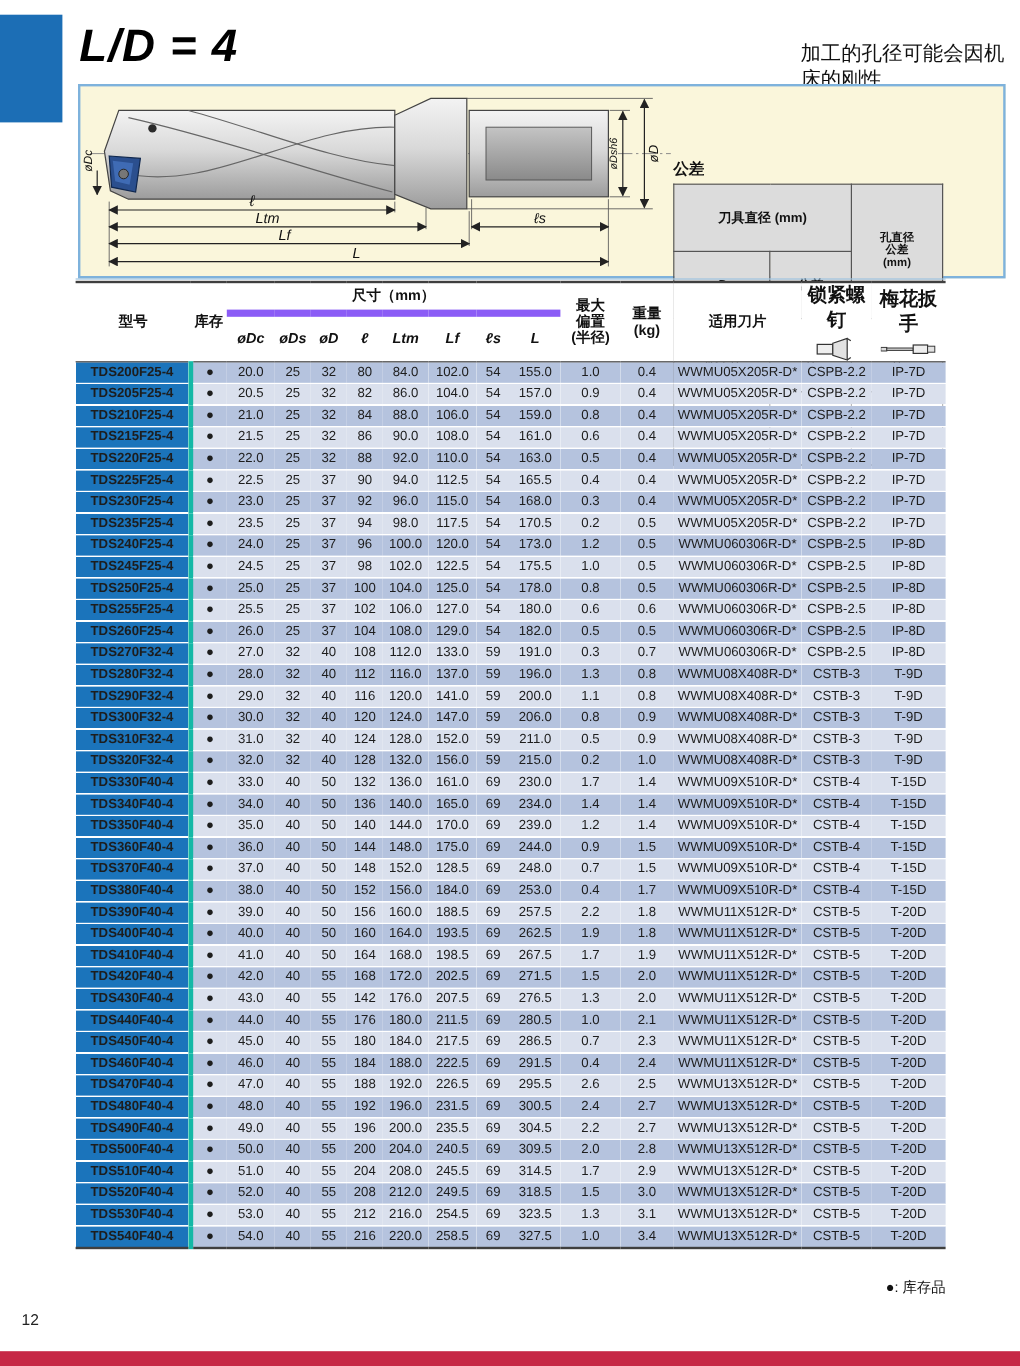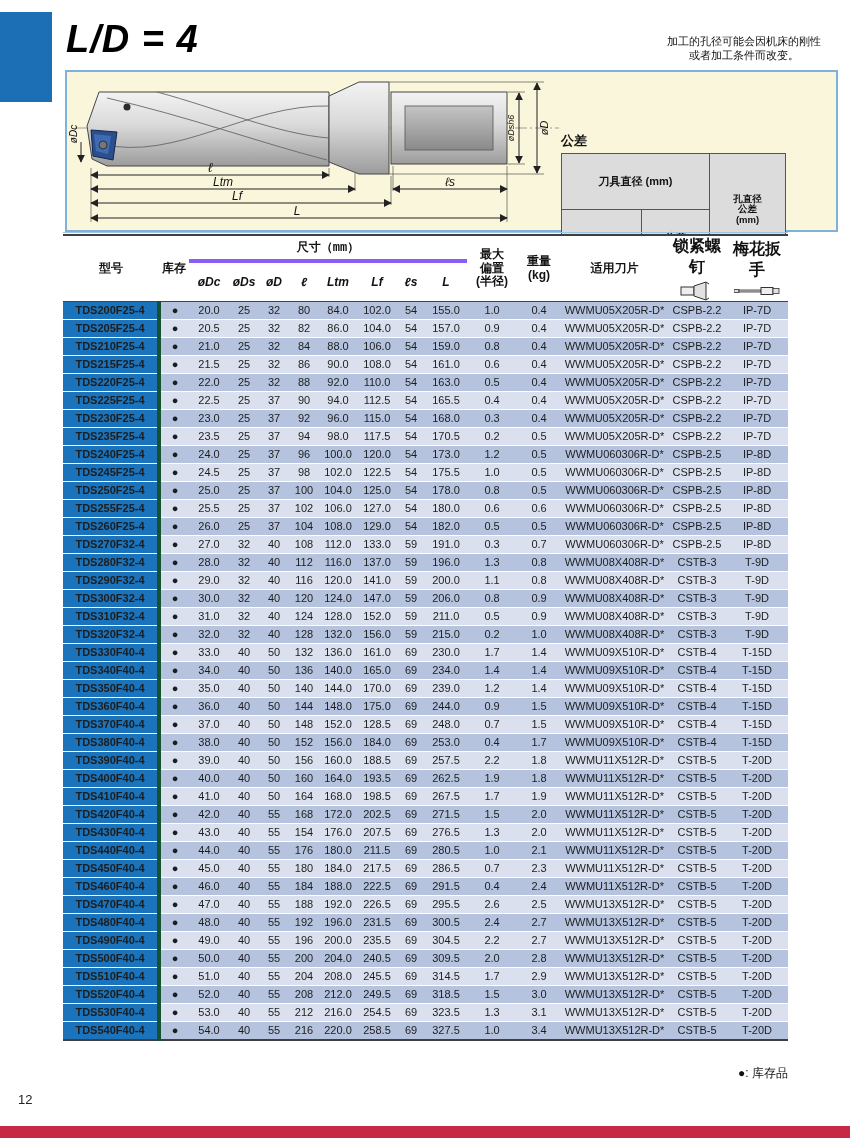--- a/index.html
+++ b/index.html
@@ -1,48 +1,48 @@
 <!DOCTYPE html>
 <html><head>
 <meta charset="utf-8">
 <style>
   html,body{margin:0;padding:0;background:#fff;}
   .page{position:relative;width:850px;height:1138px;background:#fff;overflow:hidden;
         font-family:"Liberation Sans",sans-serif;color:#111;margin-top:12px;}
   .corner-block{position:absolute;left:0;top:0;width:52px;height:90px;background:#1C6EB5;}
   .page-title{position:absolute;left:66px;top:6px;font-size:38px;font-weight:bold;
         font-style:italic;letter-spacing:1px;color:#000;}
-  .top-note{position:absolute;left:667px;top:22px;font-size:11px;line-height:1.3;color:#111;text-align:center;}
+  .top-note{position:absolute;left:667px;top:22px;font-size:17px;line-height:1.3;color:#111;}
   
   .diagram-panel{position:absolute;left:65px;top:58px;width:773px;height:162px;
         background:#FAF6DB;border:2px solid #7EB2DC;box-sizing:border-box;}
   .diagram-svg{position:absolute;left:0;top:0;}
   .tol-block{position:absolute;left:494px;top:60px;width:256px;}
   .tol-title{font-weight:bold;font-size:13px;margin-bottom:3px;color:#111;}
   .tol-table{border-collapse:collapse;table-layout:fixed;width:224px;font-size:11px;}
   .tol-table th,.tol-table td{border:1px solid #555;text-align:center;padding:18px;}
   .tol-table th{background:#DCDCDC;font-weight:bold;height:19px;}
   .tol-table td{background:#fff;height:19px;}
   .tol-hole{white-space:pre-line;font-size:9.5px;line-height:1.1;font-weight:bold;}
   
   .table-wrap{position:absolute;left:63px;top:220px;width:725px;border-top:1px solid #9FC4E0;}
   table.cat{border-collapse:collapse;table-layout:fixed;width:725px;margin-top:1px;
         border-top:2px solid #3F3F3F;border-bottom:2px solid #3F3F3F;}
   table.cat thead th{background:#fff;font-weight:bold;font-size:12px;color:#111;
         text-align:center;vertical-align:middle;padding:0;}
-  th.h-dims{font-size:12.5px;border-bottom:4px solid #8b5cf6;height:20px;font-family:Liberation Mono, monospace;}
+  th.h-dims{font-size:12.5px;border-bottom:6px solid #8b5cf6;height:20px;}
   tr.dim-sub th{font-style:italic;font-weight:normal;font-size:12px;height:34px;}
   th.h-multi{white-space:pre-line;font-size:11px;line-height:1.15;}
   th.h-icon span{display:block;font-size:16px;}
   th.h-icon svg{display:block;margin:3px auto 0 auto;}
   table.cat thead{border-bottom:1.5px solid #444;}
   table.cat tbody td{text-align:center;height:17px;line-height:17px;border-bottom:1px solid #fff;
         font-size:11px;color:#1d1d1d;padding:0;overflow:hidden;white-space:nowrap;}
   td.col-model{background:#1B74BB;color:#fff;font-weight:bold;text-align:left;
-        padding-left:8px;border-right:4px solid #14532d;}
+        padding-left:8px;border-right:4px solid #14b8a6;}
   tr.row-dark td:not(.col-model){background:#B5C3DE;}
   tr.row-light td:not(.col-model){background:#DAE0ED;}
   td.col-stock{font-size:10px;}
   
   .legend{position:absolute;top:1053px;right:62px;font-size:12px;color:#111;}
   .page-number{position:absolute;left:18px;top:1080px;font-size:13px;color:#222;}
   .red-bar{position:absolute;left:0;bottom:0;width:850px;height:24px;background:#C62846;}
   svg text{font-family:"Liberation Sans",sans-serif;}
 </style>
 </head>
@@ -717,21 +717,21 @@
             <td class="col-insert">WWMU11X512R-D*</td>
             <td class="col-screw">CSTB-5</td>
             <td class="col-wrench">T-20D</td>
           </tr>
           <tr class="row-light">
             <td class="col-model">TDS430F40-4</td>
             <td class="col-stock">●</td>
             <td class="col-dc">43.0</td>
             <td class="col-ds">40</td>
             <td class="col-d">55</td>
-            <td class="col-l">154</td>
+            <td class="col-l">142</td>
             <td class="col-ltm">176.0</td>
             <td class="col-lf">207.5</td>
             <td class="col-ls">69</td>
             <td class="col-L">276.5</td>
             <td class="col-offset">1.3</td>
             <td class="col-weight">2.0</td>
             <td class="col-insert">WWMU11X512R-D*</td>
             <td class="col-screw">CSTB-5</td>
             <td class="col-wrench">T-20D</td>
           </tr>

